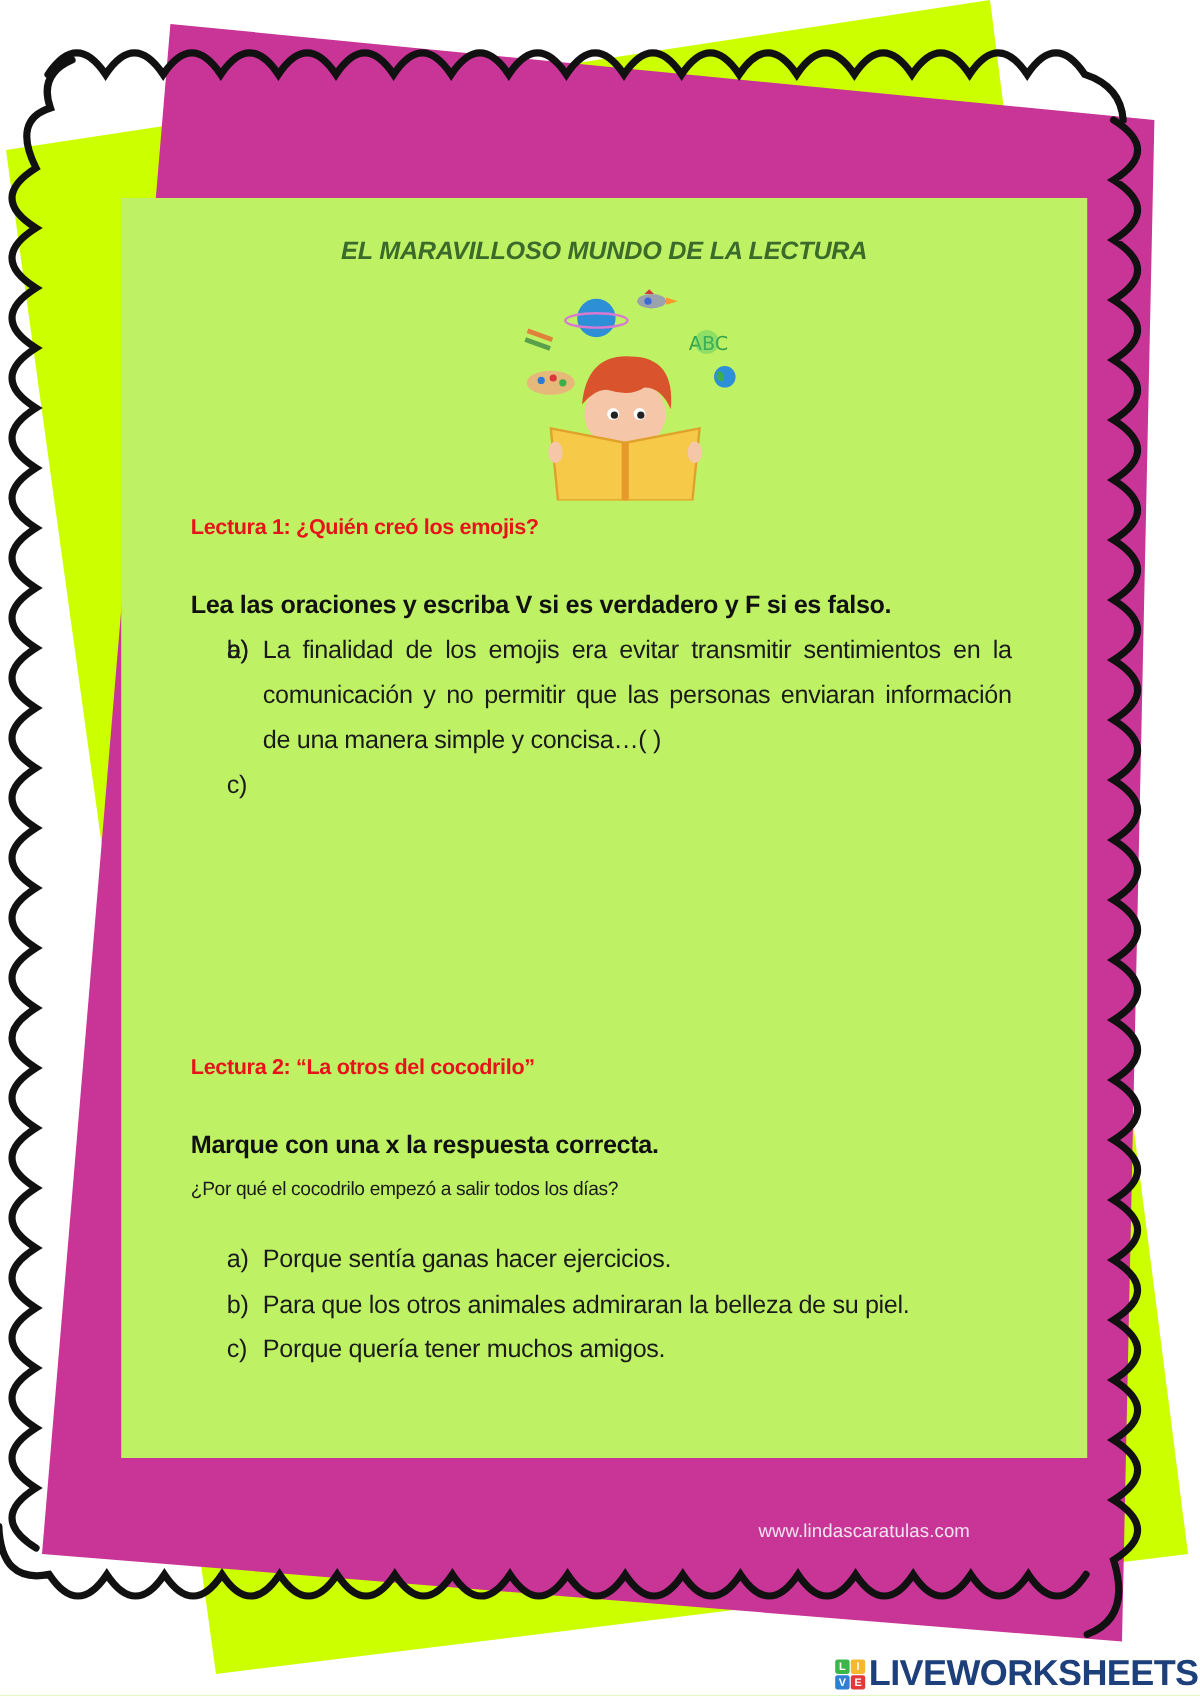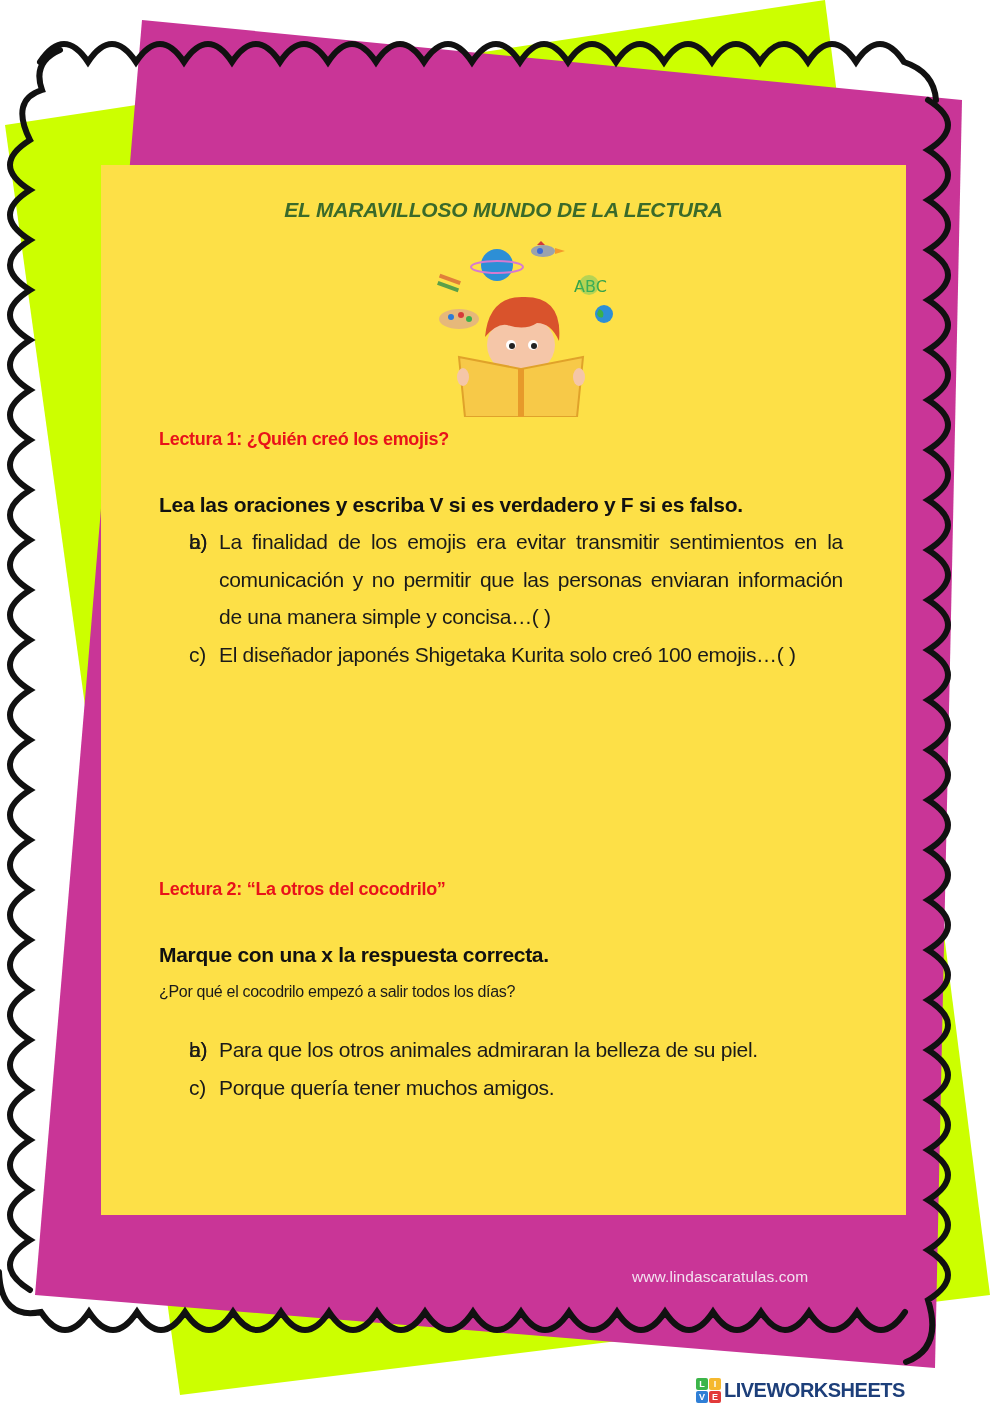--- a/index.html
+++ b/index.html
@@ -4,21 +4,21 @@
   <style>
     html, body { margin: 0; padding: 0; }
     body {
       width: 1000px; height: 1413px; position: relative; overflow: hidden;
       background: #ffffff;
       font-family: "Liberation Sans", "DejaVu Sans", sans-serif;
     }
     .bg-svg { position: absolute; left: 0; top: 0; width: 1000px; height: 1413px; }
     .card {
       position: absolute; left: 101px; top: 165px; width: 805px; height: 1050px;
-      background: #fde047;
+      background: #bef264;
     }
     .title {
       position: absolute; left: 0; width: 100%; top: 33px; text-align: center;
       font-style: italic; font-weight: bold; font-size: 21px; color: #3b6a2a;
       letter-spacing: -0.2px;
     }
     .illustration { position: absolute; left: 318px; top: 72px; width: 200px; height: 180px; }
     .content { position: absolute; left: 58px; width: 684px; top: 0; }
     .heading-red {
       position: absolute; left: 0; color: #e8121a; font-weight: bold; font-size: 18px;
@@ -34,21 +34,21 @@
     }
     .list { position: absolute; left: 30px; width: 654px; margin: 0; padding: 0; list-style: none; }
     .item { position: relative; padding-left: 30px; font-size: 21px; color: #1a1a1a;
       line-height: 37.5px; text-align: justify; letter-spacing: -0.3px; }
     .item .marker { position: absolute; left: 0; top: 0; }
     .watermark {
       position: absolute; left: 696px; top: 1378px; display: flex; align-items: center;
     }
     .wm-logo { display: grid; grid-template-columns: 12px 12px; grid-template-rows: 12px 12px; gap: 1px; margin-right: 3px; }
     .wm-logo span { font-size: 9px; font-weight: bold; color: #fff; text-align: center; line-height: 12px; border-radius: 2px; }
-    .wm-text { font-weight: bold; font-size: 20px; color: #1d3f7a; letter-spacing: -0.5px; }
+    .wm-text { font-weight: bold; font-size: 30px; color: #1d3f7a; letter-spacing: -0.5px; }
     .site-url {
       position: absolute; left: 632px; top: 1268px; color: #f3e3f1; font-size: 15.5px;
       letter-spacing: 0.1px;
       text-align: center;
     }
   </style>
 </head>
 <body>
 
 <svg class="bg-svg" viewBox="0 0 1000 1413" xmlns="http://www.w3.org/2000/svg">
@@ -123,31 +123,31 @@
     <ul class="list" style="top:358px">
       <li class="item">
         <span class="marker">a)</span>
       </li>
       <li class="item">
         <span class="marker">b)</span>
         <span>La finalidad de los emojis era evitar transmitir sentimientos en la comunicación y no permitir que las personas enviaran información de una manera simple y concisa…(      )</span>
       </li>
       <li class="item">
         <span class="marker">c)</span>
-        <span>El diseñador japonés Shigetaka Kurita solo creó 100 emojis…(     )</span>
       </li>
     </ul>
 
     <div class="heading-red" style="top:714px">Lectura 2: “La otros del cocodrilo”</div>
     <div class="instruction" style="top:766px">Marque con una x la respuesta correcta.</div>
     <div class="question" style="top:818px">¿Por qué el cocodrilo empezó a salir todos los días?</div>
 
     <ul class="list" style="top:866px">
       <li class="item">
         <span class="marker">a)</span>
+        <span>Porque sentía ganas hacer ejercicios.</span>
       </li>
       <li class="item">
         <span class="marker">b)</span>
         <span>Para que los otros animales admiraran la belleza de su piel.</span>
       </li>
       <li class="item">
         <span class="marker">c)</span>
         <span>Porque quería tener muchos amigos.</span>
       </li>
     </ul>

